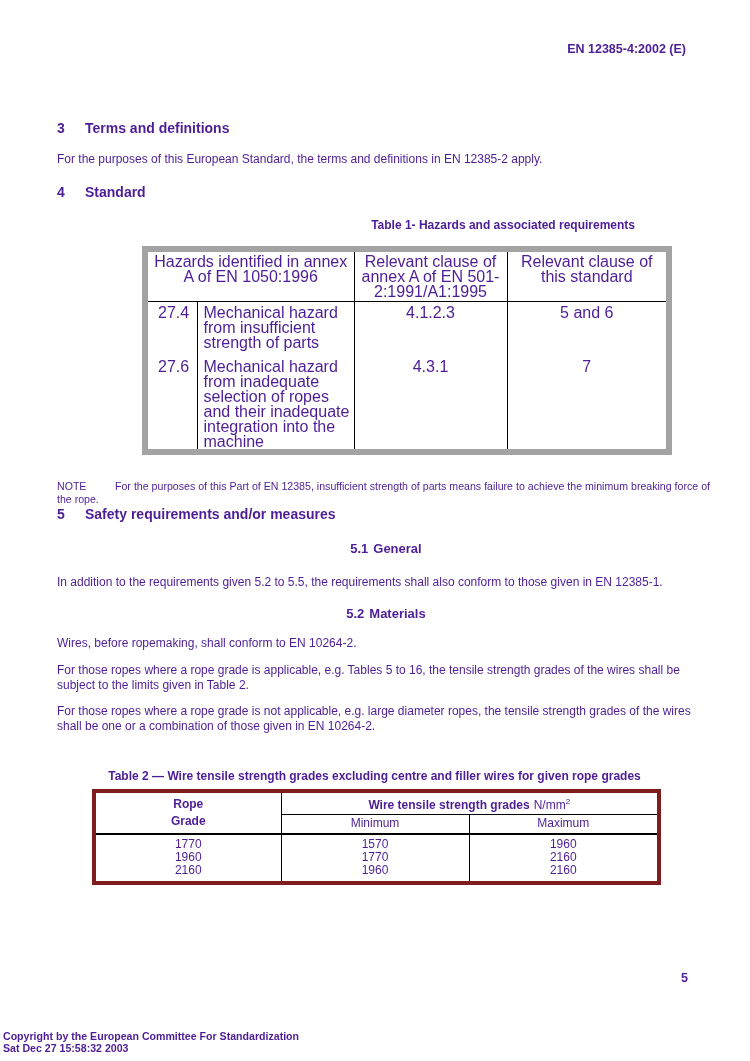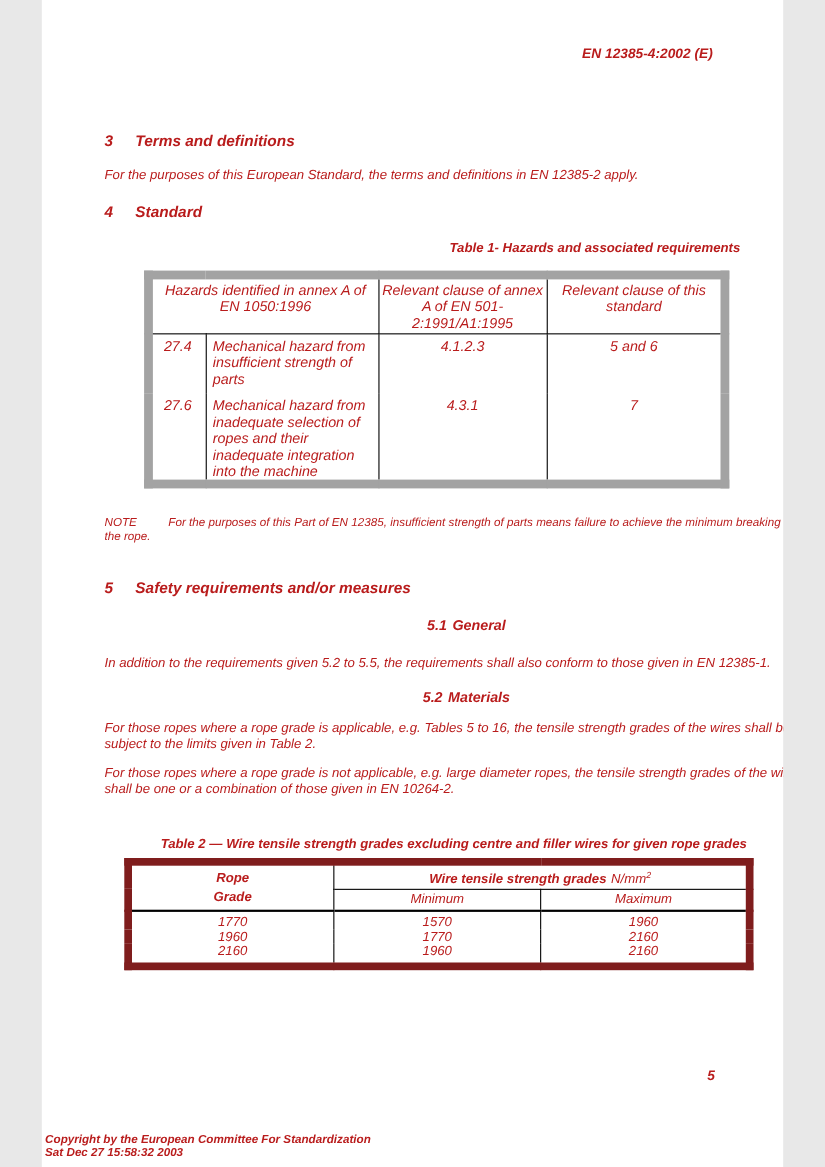--- a/index.html
+++ b/index.html
@@ -1,27 +1,26 @@
 <!DOCTYPE html>
 <html><head>
 <meta charset="utf-8">
 <style>
   * { margin: 0; padding: 0; box-sizing: border-box; }
   html, body { background: #e8e8e8; }
   .page {
     position: relative;
-    width: 674px;
+    width: 750px;
     height: 1061px;
     background: #ffffff;
     font-family: "Liberation Sans", "DejaVu Sans", sans-serif;
     font-size: 12px;
-    color: #b91c1c;
+    color: #4c1d95;
     overflow: hidden;
     margin: 0 auto;
-    font-style: italic;
   }
   .doc-ref {
     position: absolute;
     top: 42px;
     right: 64px;
     font-weight: bold;
     font-size: 12.5px;
   }
   .content {
     position: absolute;
@@ -36,41 +35,41 @@
   .h-num-wide { display: inline-block; width: 44px; }
   p.body { font-size: 12px; line-height: 15px; text-align: left; }
 
   .m-s3   { margin-top: 120px; }
   .m-p3   { margin-top: 15px; }
   .m-s4   { margin-top: 17px; }
   .m-p4   { margin-top: 11px; }
   .m-cap1 { margin-top: 17px; }
   .m-t1   { margin-top: 13px; }
   .m-note { margin-top: 25px; }
-  .m-s5   { margin-top: 31px; }
+  .m-s5   { }
   .m-s51  { margin-top: 18px; }
   .m-p51  { margin-top: 18px; }
   .m-s52  { margin-top: 16px; }
   .m-s521 { margin-top: 16px; }
   .m-pw1  { margin-top: 14px; }
   .m-pw2  { margin-top: 12px; }
   .m-pw3  { margin-top: 11px; }
   .m-cap2 { margin-top: 35px; }
   .m-t2   { margin-top: 5px; }
 
   .cap1 { width: 524px; margin-left: 54px; text-align: right; font-weight: bold; font-size: 12px; line-height: 15px; }
   .cap2 { width: 565px; margin-left: 35px; text-align: center; font-weight: bold; font-size: 12px; line-height: 15px; }
 
   table.t1 {
     border-collapse: collapse;
     table-layout: fixed;
     width: 524px;
-    margin-left: 36px;
-    border: 8px solid #a3a3a3;
-    font-size: 13px;
+    margin-left: 85px;
+    border: 6px solid #a3a3a3;
+    font-size: 16px;
   }
   table.t1 th, table.t1 td {
     border-left: 1px solid #000;
     border-right: 1px solid #000;
     vertical-align: top;
     font-weight: normal;
     line-height: 15px;
   }
   table.t1 th {
     border-bottom: 1px solid #000;
@@ -89,22 +88,22 @@
     font-size: 10.6px;
     line-height: 13px;
     text-align: justify;
   }
   .note-label { display: inline-block; width: 58px; }
 
   table.t2 {
     border-collapse: collapse;
     table-layout: fixed;
     width: 565px;
-    margin-left: 18px;
-    border: 7px solid #7f1d1d;
+    margin-left: 35px;
+    border: 4px solid #7f1d1d;
     font-size: 12px;
   }
   table.t2 td {
     border: 1px solid #000;
     text-align: center;
     vertical-align: middle;
     line-height: 13px;
     padding: 2px 2px;
   }
   table.t2 .rg { font-weight: bold; line-height: 17px; }
@@ -194,20 +193,21 @@
       <span class="h-num">5.1</span><span>General</span>
     </div>
 
     <p class="body m-p51">In addition to the requirements given 5.2 to 5.5, the requirements shall also conform to those given in EN 12385-1.</p>
 
     <div class="h-sub m-s52">
       <span class="h-num">5.2</span><span>Materials</span>
     </div>
 
 
+    <p class="body m-pw1">Wires, before ropemaking, shall conform to EN 10264-2.</p>
     <p class="body m-pw2">For those ropes where a rope grade is applicable, e.g. Tables 5 to 16, the tensile strength grades of the wires shall be subject to the limits given in Table 2.</p>
     <p class="body m-pw3">For those ropes where a rope grade is not applicable, e.g. large diameter ropes, the tensile strength grades of the wires shall be one or a combination of those given in EN 10264-2.</p>
 
     <div class="cap2 m-cap2">Table 2 — Wire tensile strength grades excluding centre and filler wires for given rope grades</div>
 
     <table class="t2 m-t2">
       <colgroup>
         <col style="width:187px">
           <col style="width:188px">
           <col style="width:190px">

